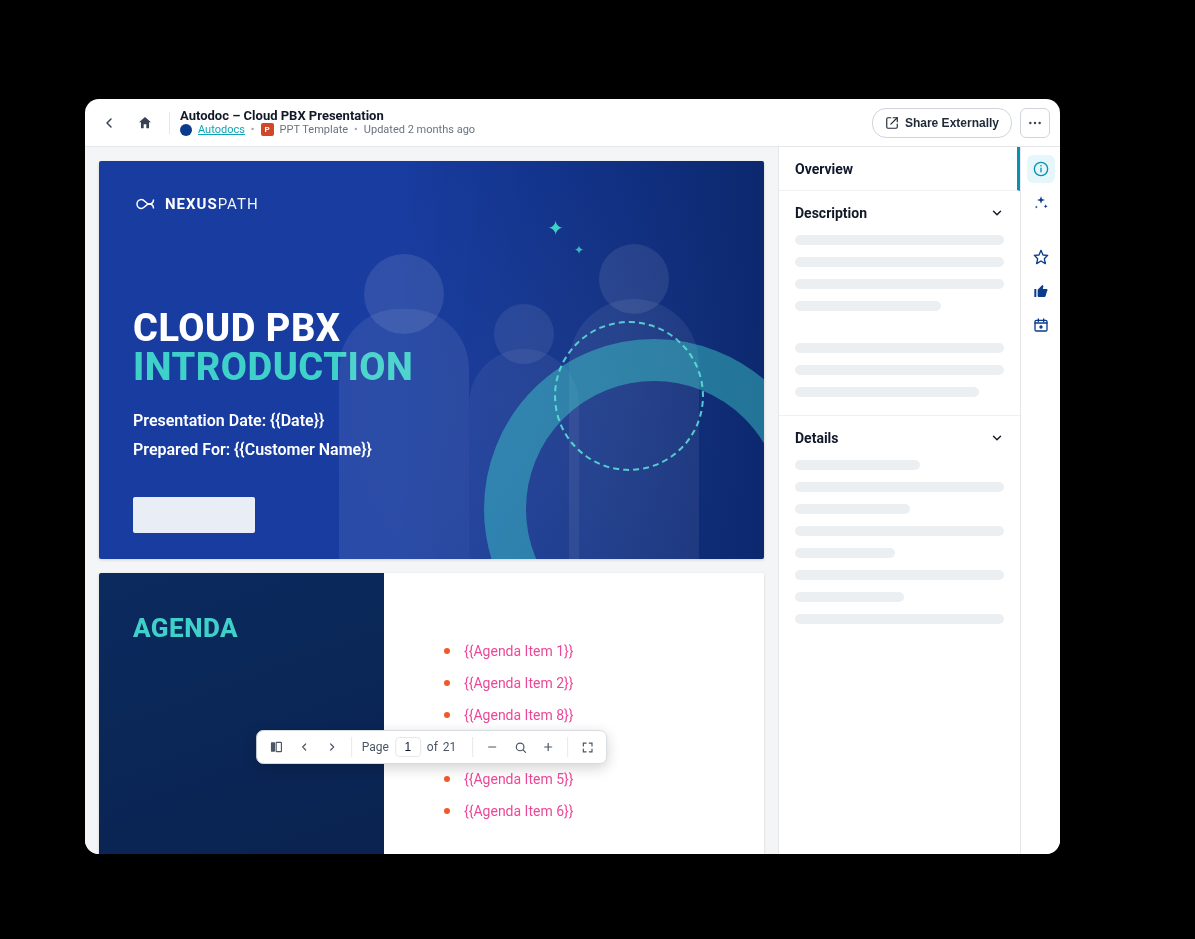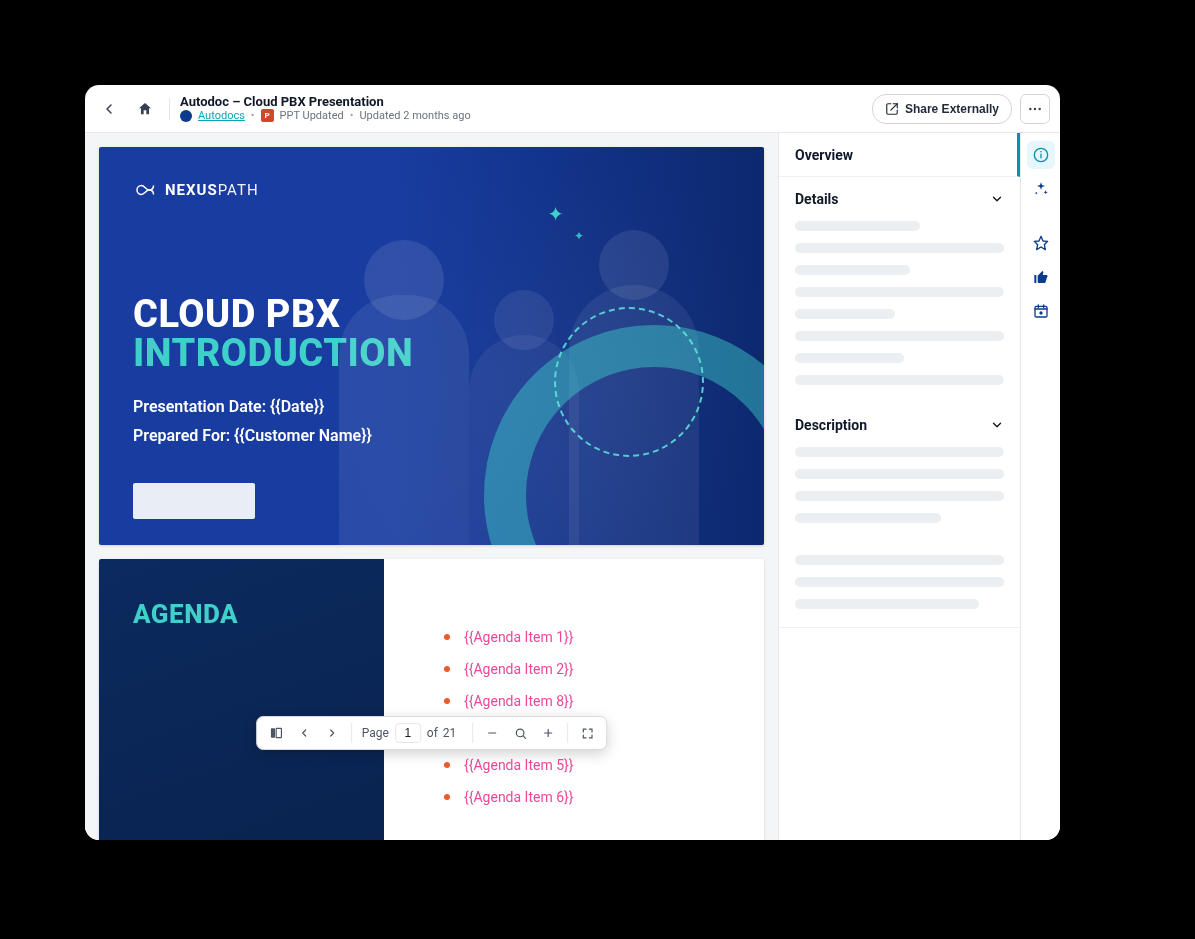--- a/index.html
+++ b/index.html
@@ -14,21 +14,21 @@
   
   .halo {
     position:absolute; inset:0;
     background:
       radial-gradient(circle at 50% 50%, rgba(0,0,0,0.0) 40%, rgba(0,0,0,0.9) 70%),
       repeating-radial-gradient(circle at 20% 20%, #000 0 2px, #111 2px 3px);
     filter: contrast(120%);
   }
   .window {
     position: absolute;
-    left: 85px; top: 85px;
+    left: 85px; top: 99px;
     width: 975px; height: 755px;
     background: #fff;
     border-radius: 14px;
     box-shadow: 0 30px 80px rgba(0,0,0,0.55);
     overflow: hidden;
     display:flex; flex-direction:column;
   }
 
   
   .header {
@@ -195,21 +195,21 @@
         </svg>
     </div>
     <div class="vdiv"></div>
     <div class="titleblock">
       <div class="title">Autodoc – Cloud PBX Presentation</div>
       <div class="subtitle">
         <span style="width:12px;height:12px;border-radius:50%;background:#0b3b8c;display:inline-block;"></span>
         <a>Autodocs</a>
         <span class="dot">•</span>
         <span class="ppt-badge">P</span>
-        <span>PPT Updated</span>
+        <span>PPT Template</span>
         <span class="dot">•</span>
         <span>Updated 2 months ago</span>
       </div>
     </div>
     <div class="spacer"></div>
     <button class="share-btn">
       <svg width="14" height="14" viewBox="0 0 24 24" fill="none" stroke="currentColor" stroke-width="2" stroke-linecap="round" stroke-linejoin="round">
           <path d="M14 3h7v7"></path>
           <path d="M10 14L21 3"></path>
           <path d="M21 14v5a2 2 0 0 1-2 2H5a2 2 0 0 1-2-2V5a2 2 0 0 1 2-2h5"></path>
@@ -320,20 +320,39 @@
               <polyline points="4 15 4 20 9 20"></polyline>
               <polyline points="20 15 20 20 15 20"></polyline>
             </svg>
         </div>
       </div>
     </div>
 
     <div class="rpanel">
       <div class="rp-tab">Overview</div>
 
+      <div class="rp-section">
+        <div class="rp-sechead">
+          <h4>Description</h4>
+          <svg width="14" height="14" viewBox="0 0 24 24" fill="none" stroke="#111827" stroke-width="2.4" stroke-linecap="round" stroke-linejoin="round">
+              <polyline points="6 9 12 15 18 9"></polyline>
+            </svg>
+        </div>
+        <div class="skeletons">
+          <div class="sk" style="width:100%"></div>
+          <div class="sk" style="width:100%"></div>
+          <div class="sk" style="width:100%"></div>
+          <div class="sk" style="width:70%"></div>
+          <div style="height:8px"></div>
+          <div class="sk" style="width:100%"></div>
+          <div class="sk" style="width:100%"></div>
+          <div class="sk" style="width:88%"></div>
+        </div>
+      </div>
+
       <div class="rp-section" style="border-bottom:none;">
         <div class="rp-sechead">
           <h4>Details</h4>
           <svg width="14" height="14" viewBox="0 0 24 24" fill="none" stroke="#111827" stroke-width="2.4" stroke-linecap="round" stroke-linejoin="round">
               <polyline points="6 9 12 15 18 9"></polyline>
             </svg>
         </div>
         <div class="skeletons">
           <div class="skrow">
               <div class="sk" style="width:60%"></div>
@@ -344,39 +363,20 @@
             </div>
           <div class="sk" style="width:100%"></div>
           <div class="skrow">
               <div class="sk" style="width:48%"></div>
             </div>
           <div class="sk" style="width:100%"></div>
           <div class="skrow">
               <div class="sk" style="width:52%"></div>
             </div>
           <div class="sk" style="width:100%"></div>
-        </div>
-      </div>
-
-      <div class="rp-section">
-        <div class="rp-sechead">
-          <h4>Description</h4>
-          <svg width="14" height="14" viewBox="0 0 24 24" fill="none" stroke="#111827" stroke-width="2.4" stroke-linecap="round" stroke-linejoin="round">
-              <polyline points="6 9 12 15 18 9"></polyline>
-            </svg>
-        </div>
-        <div class="skeletons">
-          <div class="sk" style="width:100%"></div>
-          <div class="sk" style="width:100%"></div>
-          <div class="sk" style="width:100%"></div>
-          <div class="sk" style="width:70%"></div>
-          <div style="height:8px"></div>
-          <div class="sk" style="width:100%"></div>
-          <div class="sk" style="width:100%"></div>
-          <div class="sk" style="width:88%"></div>
         </div>
       </div>
     </div>
 
     <div class="rail">
       <div class="rail-btn active">
         <svg width="16" height="16" viewBox="0 0 24 24" fill="currentColor">
             <circle cx="12" cy="12" r="10" fill="none" stroke="currentColor" stroke-width="2"></circle>
             <rect x="11" y="10" width="2" height="7"></rect>
             <rect x="11" y="6" width="2" height="2"></rect>

